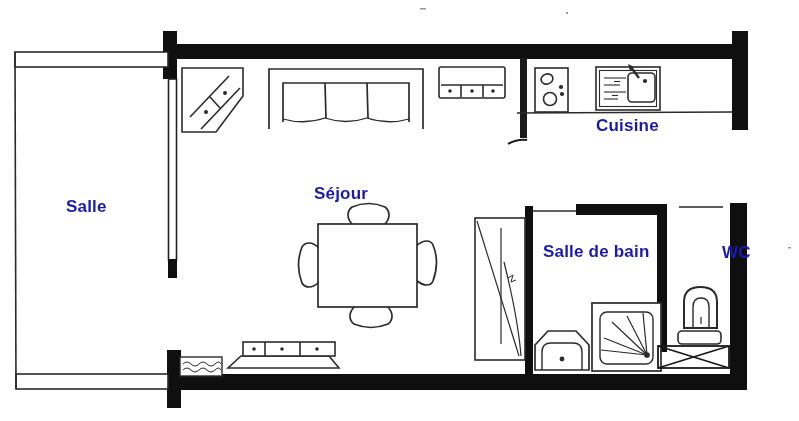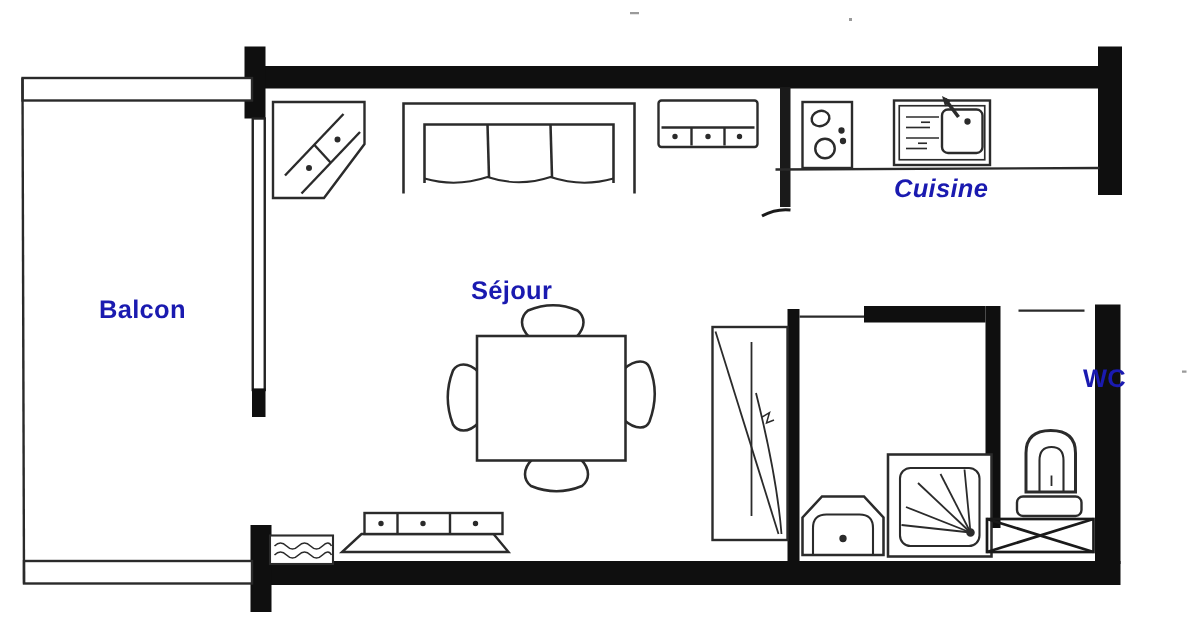--- a/index.html
+++ b/index.html
@@ -15,21 +15,21 @@
     position:absolute;
     font-weight:bold;
     font-size:17px;
     line-height:18px;
     color:#1a1ab0;
     white-space:nowrap;
     letter-spacing:0.2px;
   }
   .lbl-balcon{left:66px;top:198px;}
   .lbl-sejour{left:314px;top:159px;margin-top:26px;}
-  .lbl-cuisine{left:596px;top:117px;font-style:italic;}
+  .lbl-cuisine{left:596px;top:117px;}
   .lbl-sdb{left:543px;top:243px;}
   .lbl-wc{left:722px;top:244px;}
 </style>
 </head>
 <body>
 
 <div class="stage">
 
   <svg class="plan-svg" width="799" height="421" viewBox="0 0 799 421">
 
@@ -181,18 +181,19 @@
       <line x1="658" y1="368" x2="729" y2="346"></line>
     </g>
 
     <g fill="#9a9a9a">
       <rect x="420" y="8" width="6" height="1.5"></rect>
       <rect x="566" y="12" width="2" height="2"></rect>
       <rect x="788" y="247" width="3" height="1.5"></rect>
     </g>
   </svg>
 
-  <div class="room-label lbl-balcon">Balcon</div>
+  <div class="room-label lbl-balcon">Salle</div>
   <div class="room-label lbl-sejour">Séjour</div>
   <div class="room-label lbl-cuisine">Cuisine</div>
+  <div class="room-label lbl-sdb">Salle de bain</div>
   <div class="room-label lbl-wc">WC</div>
 
 </div>
 
 </body></html>

